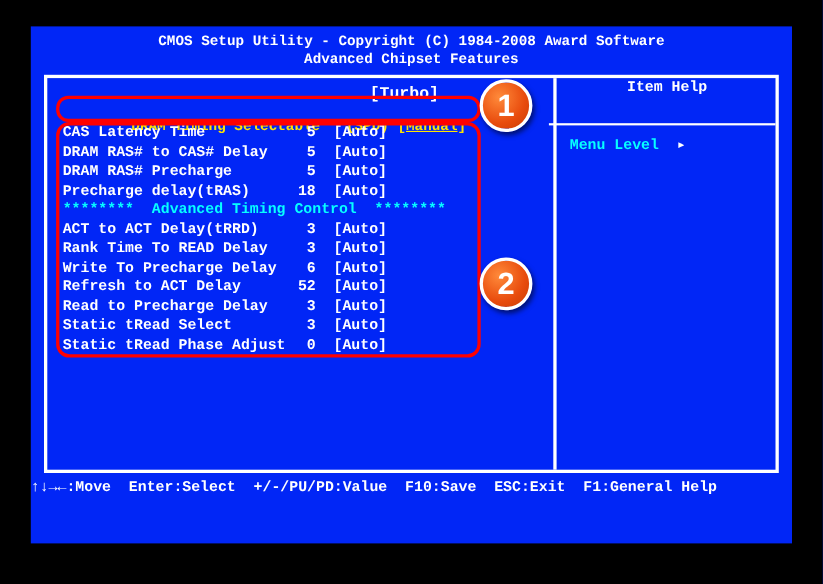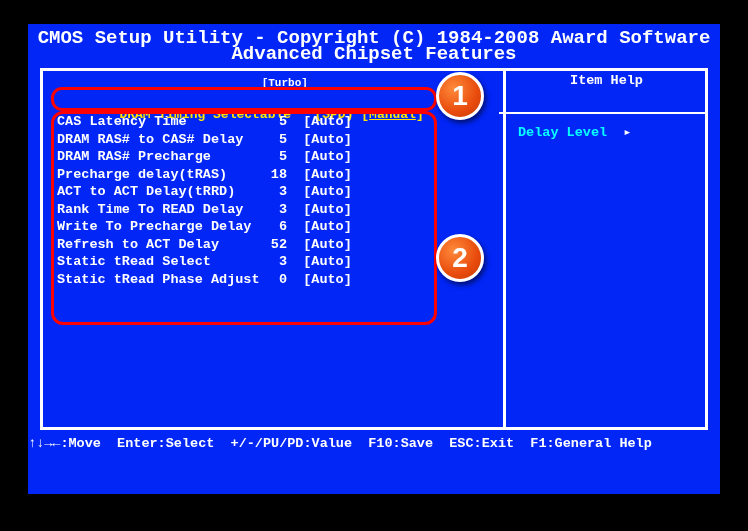--- a/index.html
+++ b/index.html
@@ -16,21 +16,21 @@
     position: absolute;
     left: 28px;
     top: 24px;
     width: 692px;
     height: 470px;
     background: #0126f6;
     color: #fff;
   }
   .title-area {
     text-align: center;
-    font-size: 19px;
+    font-size: 13px;
     padding-top: 6px;
     line-height: 16px;
   }
   .panel {
     position: absolute;
     left: 12px;
     top: 44px;
     width: 668px;
     height: 362px;
     border: 3px solid #fff;
@@ -75,21 +75,21 @@
     left: 14px;
     top: 42px;
     font-size: 13.5px;
     line-height: 17.5px;
   }
   .row { white-space: pre; color: #fff; }
   .row .val { color: #fff; }
   .row .lbl.yellow { color: #ffe500; }
   .row .val.yellow { color: #ffe500; }
   .section-head { color: #06ffff; white-space: pre; }
-  .turbo { position: absolute; left: 14px; top: 6px; font-size: 11px; white-space: pre; color: #fff; }
+  .turbo { position: absolute; left: 14px; top: 6px; font-size: 15px; white-space: pre; color: #fff; }
   .highlight1 {
     position: absolute;
     left: 8px;
     top: 16px;
     width: 386px;
     height: 24px;
     border: 3px solid #ff0000;
     border-radius: 11px;
     pointer-events: none;
   }
@@ -150,38 +150,40 @@
 
       <div class="row" style="position:absolute;left:14px;top:21px;font-size:13px;">
         <span class="lbl yellow">DRAM Timing Selectable   (SPD)</span> <span class="val yellow">[<span style="text-decoration:underline">Manual</span>]</span>
       </div>
 
       <div class="settings">
         <div class="row"><span class="dram-label">CAS Latency Time</span><span class="dram-val">5</span>  <span>[Auto]</span></div>
         <div class="row"><span class="dram-label">DRAM RAS# to CAS# Delay</span><span class="dram-val">5</span>  <span>[Auto]</span></div>
         <div class="row"><span class="dram-label">DRAM RAS# Precharge</span><span class="dram-val">5</span>  <span>[Auto]</span></div>
         <div class="row"><span class="dram-label">Precharge delay(tRAS)</span><span class="dram-val">18</span>  <span>[Auto]</span></div>
+        <div class="section-head">********  Advanced Timing Control  ********</div>
         <div class="row"><span class="dram-label">ACT to ACT Delay(tRRD)</span><span class="dram-val">3</span>  <span>[Auto]</span></div>
         <div class="row"><span class="dram-label">Rank Time To READ Delay</span><span class="dram-val">3</span>  <span>[Auto]</span></div>
         <div class="row"><span class="dram-label">Write To Precharge Delay</span><span class="dram-val">6</span>  <span>[Auto]</span></div>
         <div class="row"><span class="dram-label">Refresh to ACT Delay</span><span class="dram-val">52</span>  <span>[Auto]</span></div>
+        <div class="row"><span class="dram-label">Read to Precharge Delay</span><span class="dram-val">3</span>  <span>[Auto]</span></div>
         <div class="row"><span class="dram-label">Static tRead Select</span><span class="dram-val">3</span>  <span>[Auto]</span></div>
         <div class="row"><span class="dram-label">Static tRead Phase Adjust</span><span class="dram-val">0</span>  <span>[Auto]</span></div>
       </div>
 
       <div class="highlight1"></div>
       <div class="highlight2"></div>
     </div>
 
     <div class="hdiv"></div>
 
     <div class="right-col">
       <div class="item-help">Item Help</div>
       <div class="menu-level">
-        <span>Delay Level</span>&nbsp;&nbsp;<span class="arrow">▸</span>
+        <span>Menu Level</span>&nbsp;&nbsp;<span class="arrow">▸</span>
       </div>
     </div>
   </div>
 
   <div class="helpbar">
     <div>↑↓→←:Move  Enter:Select  +/-/PU/PD:Value  F10:Save  ESC:Exit  F1:General Help</div>
   </div>
 </div>
 
 <div class="callout c1">1</div>

